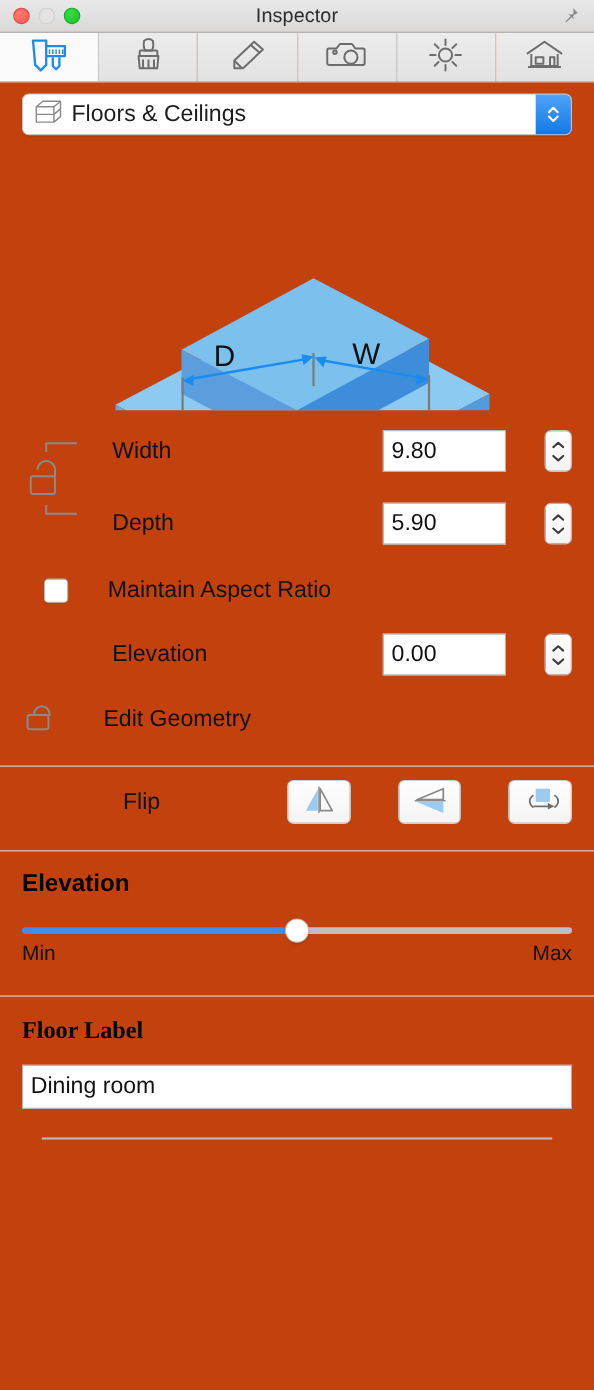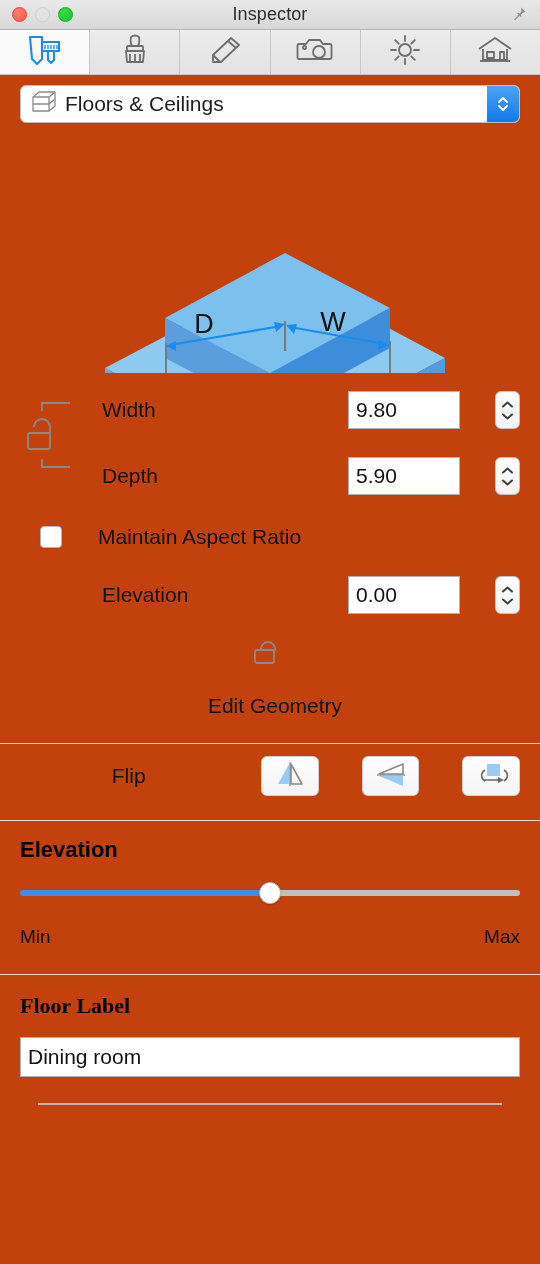--- a/index.html
+++ b/index.html
@@ -356,21 +356,21 @@
       <div class="stepper" style="margin-left:11px;">
         <svg width="13" height="7" viewBox="0 0 13 7">
             <path d="M2 5.5 L6.5 1.5 L11 5.5" fill="none" stroke="#3c3c3c" stroke-width="1.9" stroke-linecap="round" stroke-linejoin="round"></path>
           </svg>
         <svg width="13" height="7" viewBox="0 0 13 7">
             <path d="M2 1.5 L6.5 5.5 L11 1.5" fill="none" stroke="#3c3c3c" stroke-width="1.9" stroke-linecap="round" stroke-linejoin="round"></path>
           </svg>
       </div>
     </div>
 
-    <div class="row" style="margin-top:22px;flex-direction:column;">
+    <div class="row" style="margin-top:22px;">
       <span style="width:40px;">
         <svg width="34" height="30" viewBox="0 0 34 30">
           <g fill="none" stroke="#8a8a8a" stroke-width="1.8">
             <path d="M11 13 a7 7 0 0 1 14 0 L25 15"></path>
             <rect x="5" y="14" width="19" height="13" rx="2"></rect>
           </g>
         </svg>
       </span>
       <div class="lbl" style="margin-left:10px;">Edit Geometry</div>
     </div>
@@ -422,21 +422,21 @@
 
   <div class="pad">
     <div class="lbl-bold" style="margin-top:16px; font-size:22px;">Elevation</div>
 
     <div class="slider" style="margin-top:19px;">
       <div class="track-on" style="width:50%;"></div>
       <div class="track-off" style="width:50%;"></div>
       <div class="thumb" style="left:calc(50% - 11px);"></div>
     </div>
 
-    <div class="minmax" style="margin-top:22px;">
+    <div class="minmax" style="margin-top:0;">
       <span>Min</span>
       <span>Max</span>
     </div>
   </div>
 
   <div class="divider" style="margin-top:26px;"></div>
 
   <div class="pad">
     <div class="row" style="margin-top:18px;">
       <div class="lbl-bold" style="flex:1; font-size:22px;font-family:Liberation Serif, serif;">Floor Label</div>

